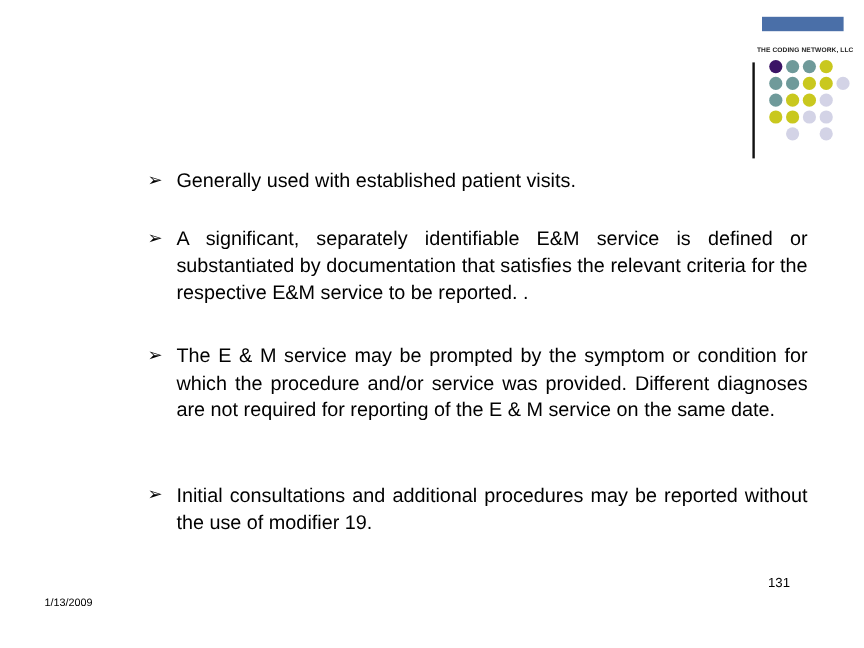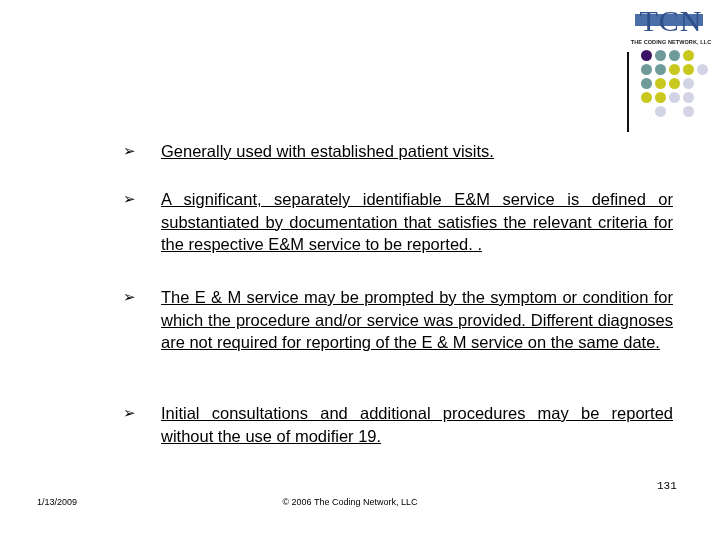--- a/index.html
+++ b/index.html
@@ -18,32 +18,31 @@
       position: absolute; left: 0; top: 33px; width: 82px; text-align: center;
       font-family: "Liberation Sans", sans-serif; font-size: 5.5px; font-weight: bold;
       color: #222; letter-spacing: 0.1px; white-space: nowrap;
     }
     .vline { position: absolute; left: 627px; top: 52px; width: 2px; height: 80px; background: #111; }
     .dot { position: absolute; width: 11px; height: 11px; border-radius: 50%; }
 
     .bullets { position: absolute; left: 123px; top: 140px; width: 550px; }
     .bullet { position: absolute; left: 0; width: 550px; font-size: 16.5px; line-height: 22.5px; }
     .arrow { position: absolute; left: 0; top: 0; font-size: 15px; }
-    .btext { margin-left: 38px; text-align: justify; text-align-last: left; text-decoration: underline; }
+    .btext { margin-left: 24px; text-align: justify; text-align-last: left; }
 
     .footer-date { position: absolute; left: 37px; top: 497px; font-size: 9px; }
     .footer-center { position: absolute; left: 250px; top: 496px; width: 200px; text-align: center; font-size: 9px; line-height: 13px; }
-    .page-num { position: absolute; left: 657px; top: 480px; font-family: Liberation Mono, monospace; font-size: 11px; }
+    .page-num { position: absolute; left: 640px; top: 480px; font-family: Liberation Sans, sans-serif; font-size: 11px; }
   </style>
 </head>
 <body>
 
 <div class="logo">
   <div class="logo-band"></div>
-  <div class="logo-text">TCN</div>
   <div class="logo-sub">THE CODING NETWORK, LLC</div>
 </div>
 
 <div class="vline"></div>
 <div id="dots">
     <div class="dot" style="left: 641px; top: 50px; background: rgb(59, 20, 102);"></div>
     <div class="dot" style="left: 655px; top: 50px; background: rgb(111, 154, 154);"></div>
     <div class="dot" style="left: 669px; top: 50px; background: rgb(111, 154, 154);"></div>
     <div class="dot" style="left: 683px; top: 50px; background: rgb(201, 200, 30);"></div>
     <div class="dot" style="left: 641px; top: 64px; background: rgb(111, 154, 154);"></div>
@@ -77,15 +76,14 @@
     <div class="btext">The E &amp; M service may be prompted by the symptom or condition for which the procedure and/or service was provided.  Different diagnoses are not required for reporting of the E &amp; M service on the same date.</div>
   </div>
   <div class="bullet" style="top:262px">
     <span class="arrow">➢</span>
     <div class="btext">Initial consultations and additional procedures may be reported without the use of modifier 19.</div>
   </div>
 </div>
 
 <div class="footer-date">1/13/2009</div>
 <div class="footer-center">
-  <div>© 2006 The Coding Network, LLC</div>
 </div>
 <div class="page-num">131</div>
 
 </body></html>

